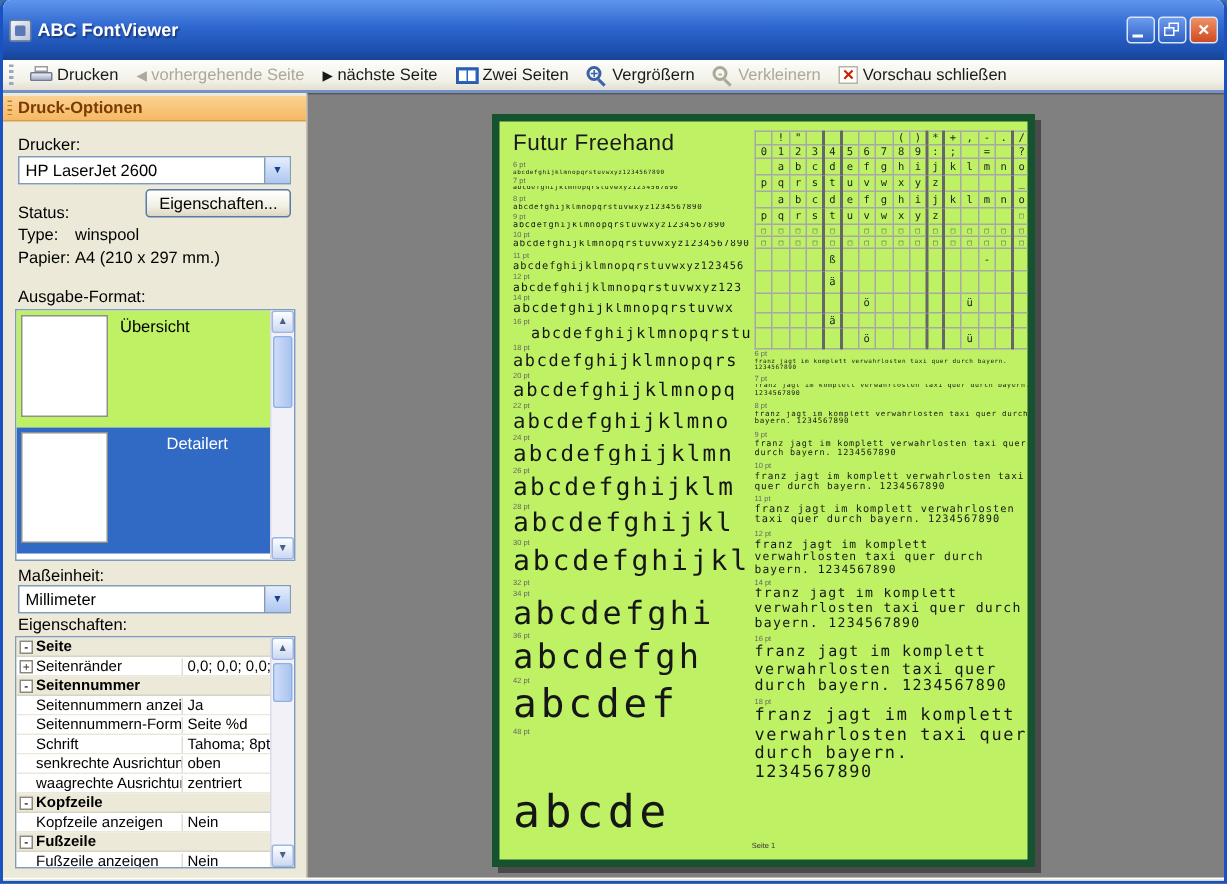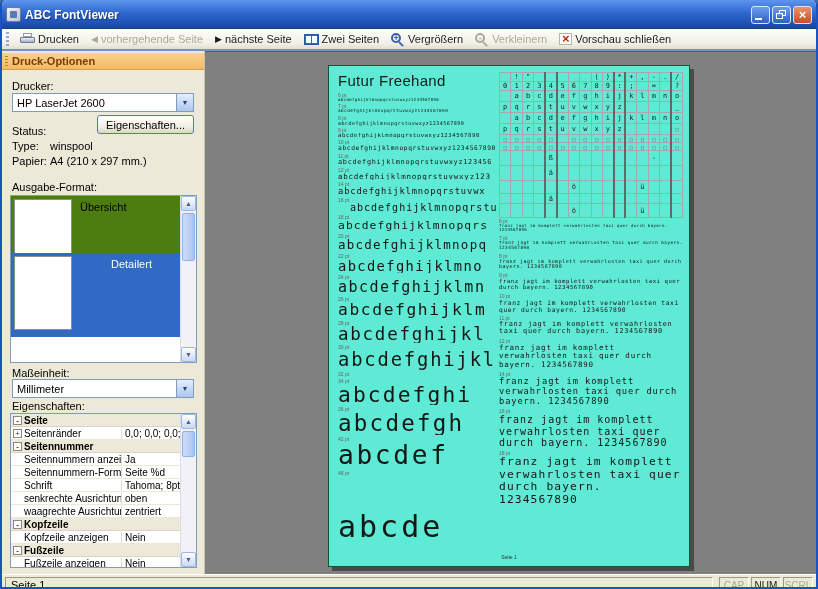--- a/index.html
+++ b/index.html
@@ -1,20 +1,20 @@
 <!DOCTYPE html>
 <html><head>
 <meta charset="utf-8">
 <style>
   *{margin:0;padding:0;box-sizing:border-box;}
   html,body{width:818px;height:589px;overflow:hidden;background:#3a6ea5;font-family:"Liberation Sans",sans-serif;}
   .window{position:relative;width:818px;height:589px;border-left:2px solid #1a52c2;border-right:2px solid #1a52c2;border-bottom:2px solid #1a52c2;background:#ece9d8;border-radius:6px 6px 0 0;overflow:hidden;}
 
   
-  .titlebar{position:relative;height:29px;background:linear-gradient(180deg,#5e95ec 0%,#2e67cf 45%,#1c4fae 85%,#164493 100%);display:flex;align-items:center;padding:0 4px;border-radius:5px 5px 0 0;}
+  .titlebar{position:relative;height:40px;background:linear-gradient(180deg,#5e95ec 0%,#2e67cf 45%,#1c4fae 85%,#164493 100%);display:flex;align-items:center;padding:0 4px;border-radius:5px 5px 0 0;}
   .app-icon{width:15px;height:15px;margin-right:4px;background:linear-gradient(135deg,#f4f4f4,#bcc4d8);border:1px solid #6a7ba0;border-radius:2px;position:relative;}
   .app-icon::after{content:"";position:absolute;left:3px;top:3px;width:7px;height:7px;background:#5b79b4;border-radius:1px;}
   .title-text{color:#fff;font-weight:bold;font-size:12px;text-shadow:1px 1px 1px #1a3a7a;flex:1;}
   .win-btns{display:flex;gap:2px;}
   .win-btn{width:19px;height:18px;border:1px solid #dce6fb;border-radius:3px;background:linear-gradient(180deg,#6d9bef,#2f62c4);position:relative;}
   .win-btn.close{background:linear-gradient(180deg,#ee9267,#cf4a22);}
   .glyph-min{position:absolute;left:3px;bottom:3px;width:7px;height:2px;background:#fff;}
   .glyph-restore{position:absolute;inset:0;}
   .glyph-restore .sq{position:absolute;border:1px solid #fff;background:transparent;width:7px;height:6px;}
   .glyph-restore .sq1{left:6px;top:3px;}
@@ -49,21 +49,21 @@
   .panel-header .grip{position:absolute;left:3px;top:3px;width:3px;height:11px;background:repeating-linear-gradient(180deg,#c27c27 0 1px,transparent 1px 3px);}
   .lbl{position:absolute;left:10px;}
   .combo{position:absolute;left:10px;width:182px;height:19px;background:#fff;border:1px solid #7f9db9;display:flex;align-items:center;}
   .combo-val{flex:1;padding-left:4px;font-size:11px;white-space:nowrap;overflow:hidden;}
   .combo-btn{width:17px;height:100%;background:linear-gradient(180deg,#e5eefc,#aec6f0);border-left:1px solid #7f9db9;color:#1b3f91;font-size:7px;line-height:17px;text-align:center;}
   .xp-button{position:absolute;height:19px;background:linear-gradient(180deg,#ffffff,#f2f0e4 60%,#dcd8c4);border:1px solid #5a7aa8;border-radius:3px;font-size:11px;padding:0 8px;color:#000;}
   .info-val{position:absolute;}
 
   .listbox{position:absolute;left:8px;top:144px;width:187px;height:168px;background:#fff;border:1px solid #7f9db9;display:flex;}
   .list-items{flex:1;overflow:hidden;}
-  .fmt-item{position:relative;height:57px;background:#4d7c0f;display:flex;padding:3px;}
+  .fmt-item{position:relative;height:78px;background:#bef264;display:flex;padding:3px;}
   .fmt-item.selected{height:84px;background:#316ac5;}
   .fmt-thumb{width:58px;height:68px;background:#fff;border:1px solid #8f8f8f;padding:3px;}
   .fmt-item.selected .fmt-thumb{height:74px;}
   .thumb-pattern{width:100%;height:100%;background:repeating-linear-gradient(180deg,#fff 0 3px,#b4b4b4 3px 4px);}
   .fmt-label{margin-left:8px;margin-top:2px;font-size:11px;color:#000;}
   .fmt-item.selected .fmt-label{color:#fff;margin-left:39px;}
 
   .xp-sb{width:16px;background:#f1f1f7;border-left:1px solid #dcdce8;display:flex;flex-direction:column;}
   .sb-btn{height:15px;background:linear-gradient(180deg,#fdfeff,#ccd8f2);border:1px solid #9eb6e4;border-radius:2px;color:#4d6185;font-size:7px;line-height:13px;text-align:center;}
   .sb-track{flex:1;position:relative;}
@@ -73,21 +73,21 @@
   .pg-rows{flex:1;overflow:hidden;}
   .pg-row{display:flex;align-items:center;height:13px;font-size:10px;border-bottom:1px solid #ebe8db;background:#fff;white-space:nowrap;}
   .pg-row.group{background:#ece9d8;font-weight:bold;border-bottom:1px solid #d8d4c4;}
   .pg-exp{flex:0 0 9px;height:9px;margin:0 2px 0 2px;border:1px solid #8b8a7a;background:#fff;font-size:8px;line-height:7px;text-align:center;color:#333;}
   .pg-exp.empty{border:none;background:transparent;}
   .pg-name{flex:0 0 97px;overflow:hidden;}
   .pg-row.group .pg-name{flex:1;}
   .pg-val{flex:1;border-left:1px solid #e0ddd0;padding-left:3px;overflow:hidden;}
 
   
-  .page{position:absolute;left:123px;top:13px;width:362px;height:502px;background:#5eead4;border:1px solid #14532d;box-shadow:4px 4px 0 rgba(30,30,30,0.55);overflow:hidden;}
+  .page{position:absolute;left:123px;top:13px;width:362px;height:502px;background:#bef264;border:5px solid #14532d;box-shadow:4px 4px 0 rgba(30,30,30,0.55);overflow:hidden;}
   .font-title{position:absolute;left:9px;top:6px;font-size:15px;color:#1a1a1a;letter-spacing:0.3px;}
   .spec-col{position:absolute;left:9px;top:26px;width:162px;}
   .spec-row{margin-bottom:1px;}
   .pt-label{font-size:5px;line-height:6px;color:#666;}
   .spec-text,.pan-text{font-family:"DejaVu Sans Mono",monospace;color:#161616;letter-spacing:0.1em;line-height:1.02;white-space:nowrap;overflow:hidden;}
   .pan-text{white-space:normal;line-height:1.12;word-break:break-word;}
   .char-table{position:absolute;left:170px;top:6px;width:184px;border-collapse:collapse;table-layout:fixed;}
   .char-table td{border:1px solid #a8a8a8;text-align:center;font-family:"DejaVu Sans Mono",monospace;font-size:7px;color:#222;padding:0;overflow:hidden;}
   .char-table{border:1px solid #444;}
   .char-table td.thick{border-left:2px solid #666;}

